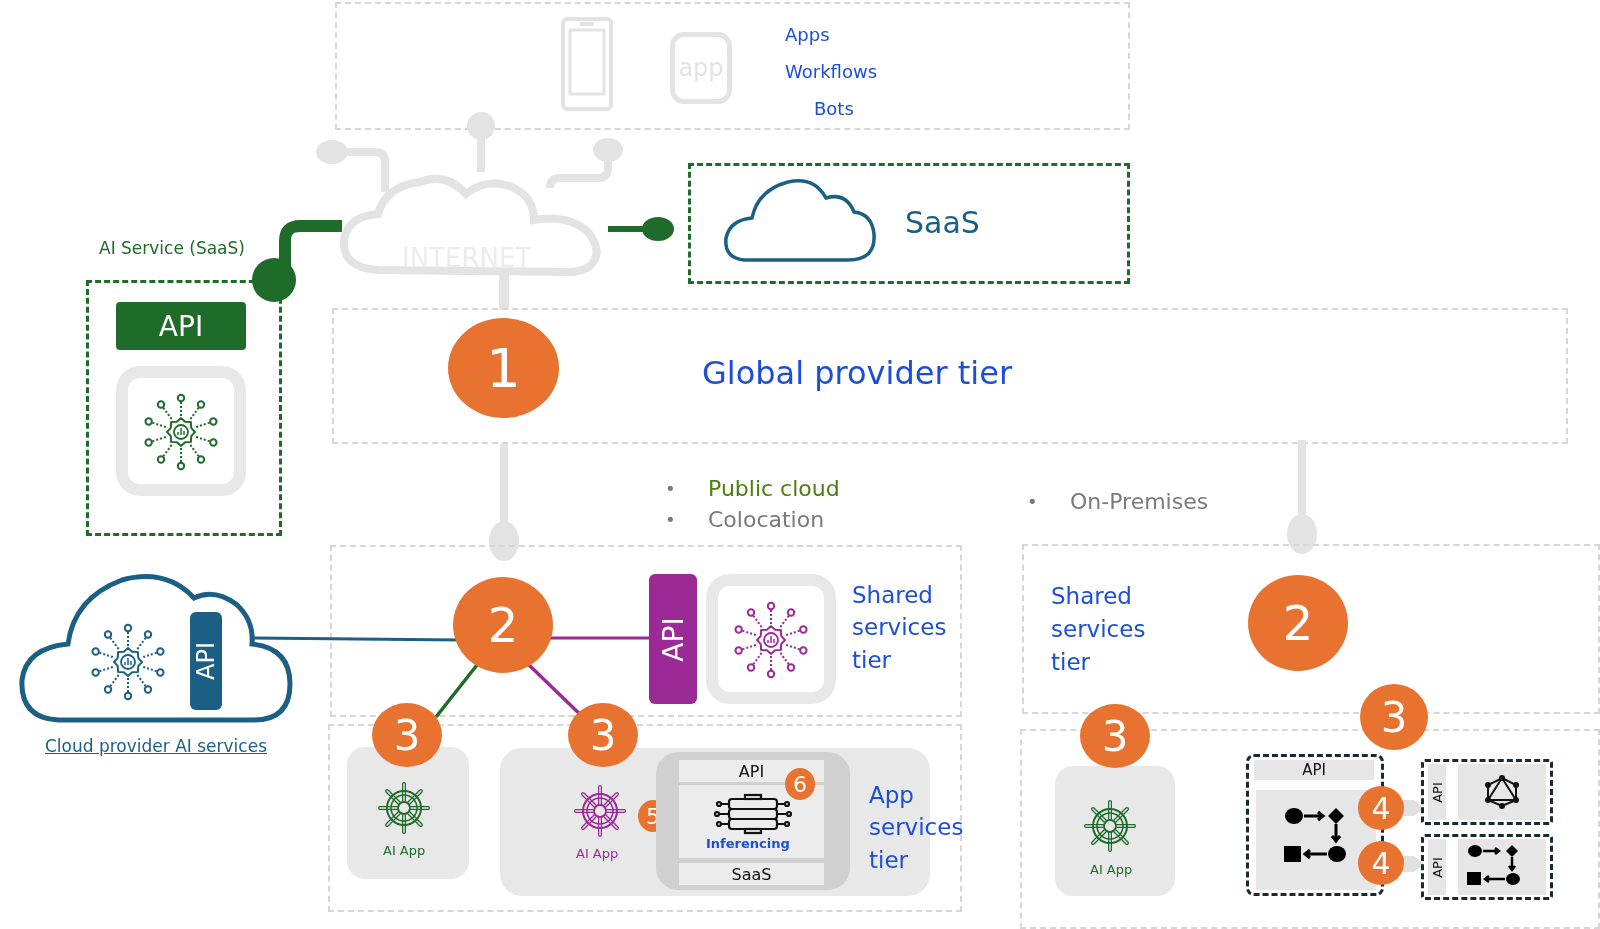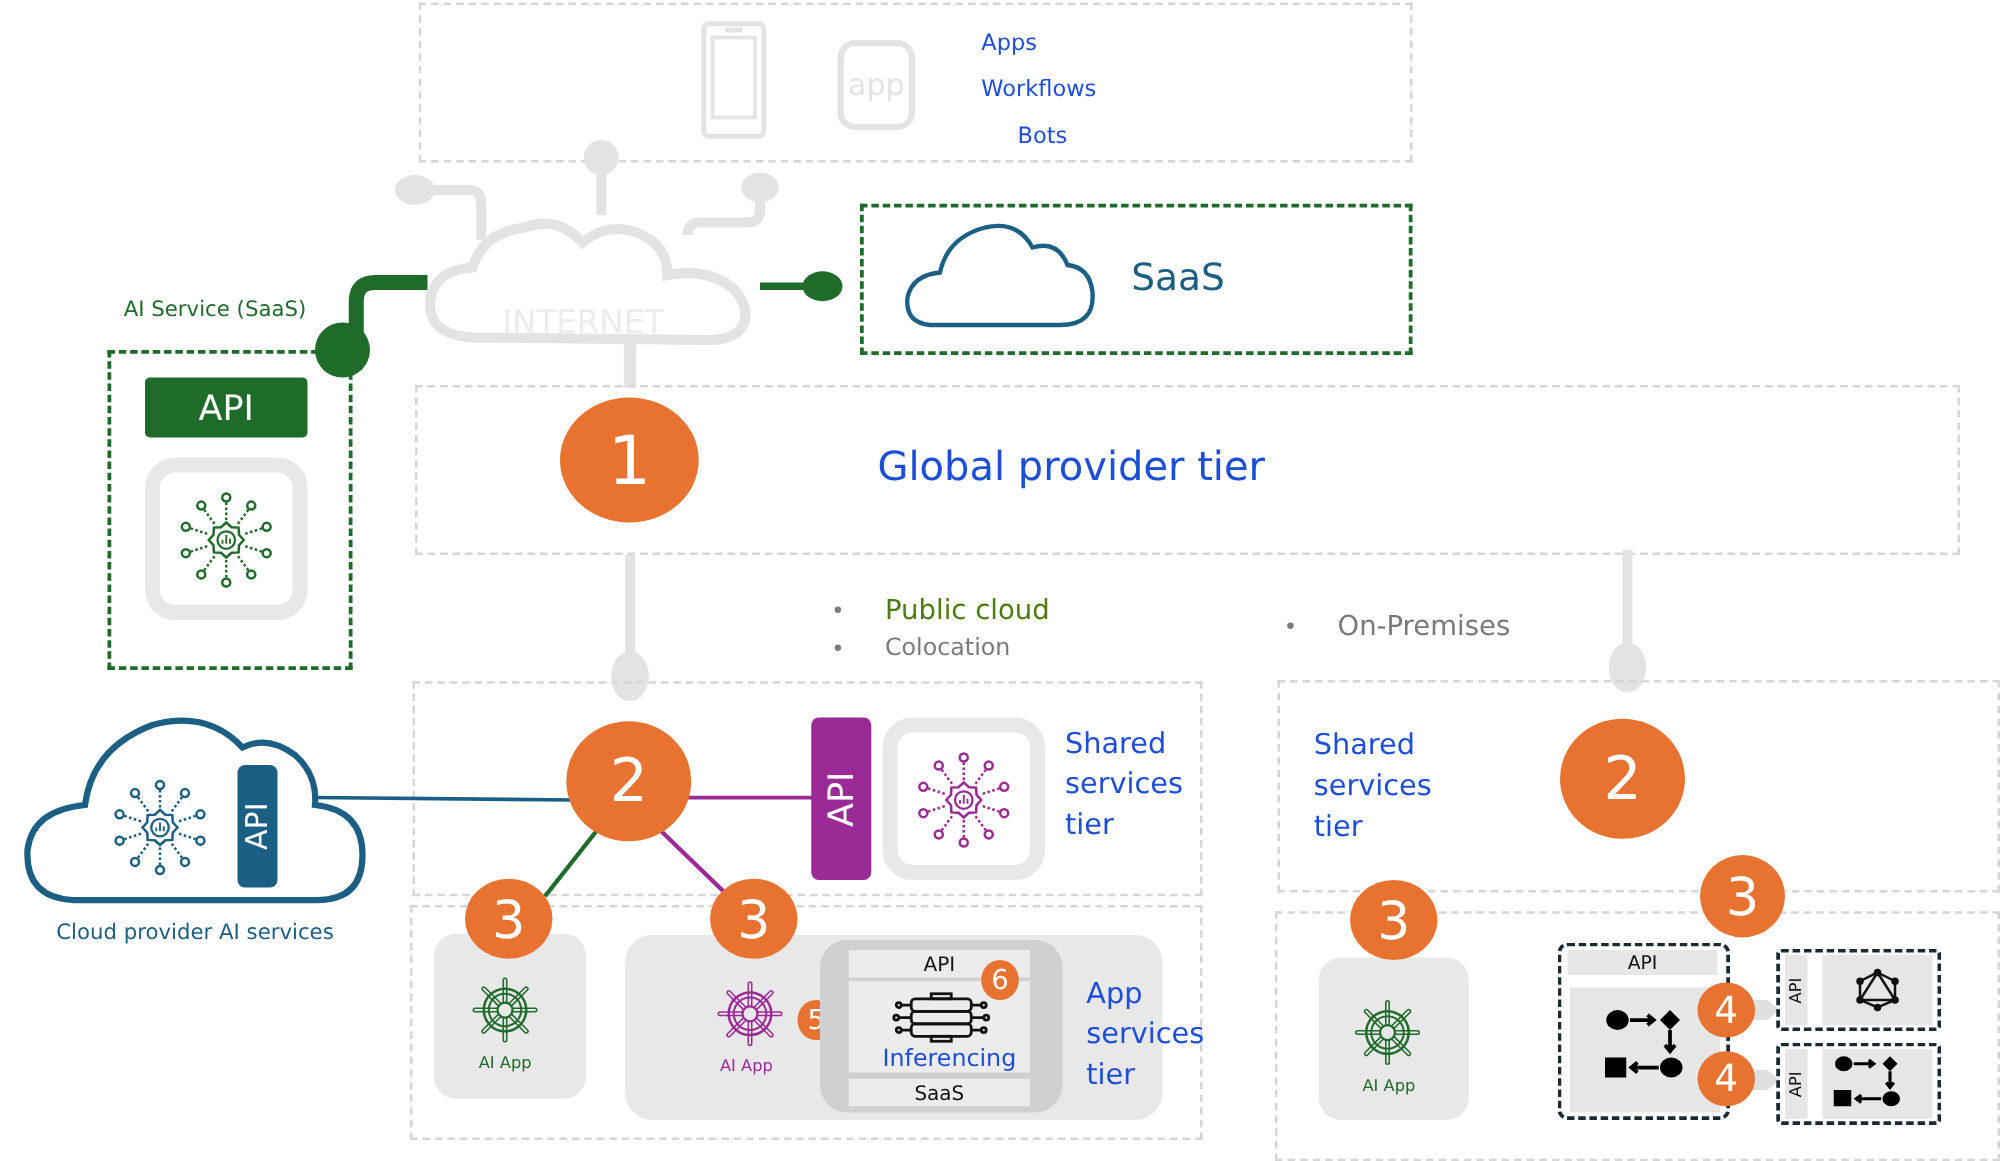--- a/index.html
+++ b/index.html
@@ -99,21 +99,21 @@
 <svg style="left:0;top:0;" width="1600" height="929">
   <line x1="504" y1="444" x2="504" y2="530" stroke="#e3e3e3" stroke-width="8"></line>
   <ellipse cx="504" cy="541" rx="15" ry="20" fill="#e3e3e3"></ellipse>
   <line x1="1302" y1="440" x2="1302" y2="522" stroke="#e3e3e3" stroke-width="8"></line>
   <ellipse cx="1302" cy="534" rx="15" ry="20" fill="#e3e3e3"></ellipse>
 </svg>
 
 <div class="txt" style="left:665px;top:478px;font-size:18px;color:#7a7a7a;">•</div>
 <div class="txt" style="left:708px;top:476px;font-size:22px;color:#4d7c0f;">Public cloud</div>
 <div class="txt" style="left:665px;top:509px;font-size:18px;color:#7a7a7a;">•</div>
-<div class="txt" style="left:708px;top:507px;font-size:19px;color:#7a7a7a;">Colocation</div>
+<div class="txt" style="left:708px;top:507px;font-size:22px;color:#7a7a7a;">Colocation</div>
 <div class="txt" style="left:1027px;top:491px;font-size:18px;color:#7a7a7a;">•</div>
 <div class="txt" style="left:1070px;top:489px;font-size:22px;color:#7a7a7a;">On-Premises</div>
 
 <svg style="left:18px;top:568px;" width="278" height="158">
   <path d="M40 152 Q2 150 4 112 Q8 80 50 76 Q56 30 104 12 Q148 0 176 30 Q196 20 218 36 Q236 52 234 76 Q272 80 272 116 Q272 152 236 152 Z" fill="#fff" stroke="#1c5f85" stroke-width="5"></path>
 </svg>
 <svg class="gear-icon" style="left:88px;top:620px;" width="80" height="84">
     <line x1="40" y1="26" x2="40" y2="12" stroke="#1c5f85" stroke-width="2" stroke-dasharray="2 2"></line>
     <circle cx="40" cy="8" r="3.2" fill="#fff" stroke="#1c5f85" stroke-width="2"></circle>
     <line x1="49.404564036679574" y1="29.05572809000084" x2="57.633557568774194" y2="17.729490168751575" stroke="#1c5f85" stroke-width="2" stroke-dasharray="2 2"></line>
@@ -136,21 +136,21 @@
     <circle cx="20.01530142205591" cy="14.493422191251792" r="3.2" fill="#fff" stroke="#1c5f85" stroke-width="2"></circle>
     <path d="M54.0 42.0 L50.2 46.2 L49.9 51.9 L44.2 52.2 L40.0 56.0 L35.8 52.2 L30.1 51.9 L29.8 46.2 L26.0 42.0 L29.8 37.8 L30.1 32.1 L35.8 31.8 L40.0 28.0 L44.2 31.8 L49.9 32.1 L50.2 37.8 Z" fill="#fff" stroke="#1c5f85" stroke-width="2"></path>
     <circle cx="40" cy="42" r="7" fill="none" stroke="#1c5f85" stroke-width="1.8"></circle>
     <line x1="37" y1="45" x2="37" y2="42" stroke="#1c5f85" stroke-width="1.5"></line>
     <line x1="40" y1="45" x2="40" y2="38" stroke="#1c5f85" stroke-width="1.5"></line>
     <line x1="43" y1="45" x2="43" y2="41" stroke="#1c5f85" stroke-width="1.5"></line>
   </svg>
 <div class="label-api-v" style="left:190px;top:612px;width:32px;height:98px;background:#1c5f85;">
   <span style="font-size:24px;">API</span>
 </div>
-<div class="txt" style="left:45px;top:736px;font-size:17px;color:#1c5f85;">Cloud provider AI services</div>
+<div class="txt" style="left:45px;top:736px;font-size:17px;color:#1c5f85;text-decoration:underline;">Cloud provider AI services</div>
 
 <div class="abs dash-grey" style="left:330px;top:545px;width:632px;height:172px;"></div>
 <svg style="left:0;top:0;" width="1600" height="929">
   <line x1="250" y1="638" x2="460" y2="640" stroke="#1c5f85" stroke-width="3"></line>
   <line x1="545" y1="638" x2="652" y2="638" stroke="#9c2a96" stroke-width="3"></line>
   <line x1="477" y1="665" x2="436" y2="717" stroke="#1f6b2a" stroke-width="3.5"></line>
   <line x1="528" y1="664" x2="588" y2="722" stroke="#9c2a96" stroke-width="3.5"></line>
 </svg>
 <div class="badge" style="left:453px;top:577px;width:100px;height:96px;font-size:48px;">2</div>
 <div class="label-api-v" style="left:649px;top:574px;width:48px;height:130px;background:#9c2a96;">
@@ -261,21 +261,21 @@
     <rect x="30" y="36" width="16" height="4"></rect>
     <path d="M14 11 H6 M14 21 H4 M14 31 H6 M62 11 H70 M62 21 H72 M62 31 H70"></path>
     <circle cx="4" cy="11" r="2"></circle>
       <circle cx="2" cy="21" r="2"></circle>
       <circle cx="4" cy="31" r="2"></circle>
     <circle cx="72" cy="11" r="2"></circle>
       <circle cx="74" cy="21" r="2"></circle>
       <circle cx="72" cy="31" r="2"></circle>
   </g>
 </svg>
-<div class="txt" style="left:706px;top:836px;font-size:19px;">Inferencing</div>
+<div class="txt" style="left:706px;top:836px;font-size:13px;font-weight:bold;">Inferencing</div>
 <div class="abs" style="left:679px;top:863px;width:145px;height:22px;background:#ececec;display:flex;align-items:center;justify-content:center;">
   <span style="font-size:16px;font-family:'DejaVu Sans',sans-serif;color:#111;">SaaS</span>
 </div>
 <div class="badge" style="left:785px;top:768px;width:30px;height:32px;font-size:22px;">6</div>
 
 <div class="txt" style="left:869px;top:782px;font-size:23px;">App</div>
 <div class="txt" style="left:869px;top:814px;font-size:23px;">services</div>
 <div class="txt" style="left:869px;top:847px;font-size:23px;">tier</div>
 
 <div class="abs dash-grey" style="left:1020px;top:729px;width:580px;height:200px;"></div>

